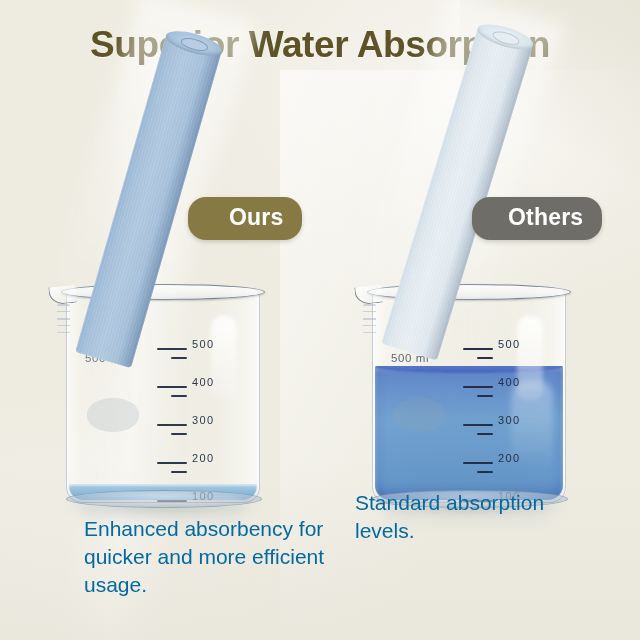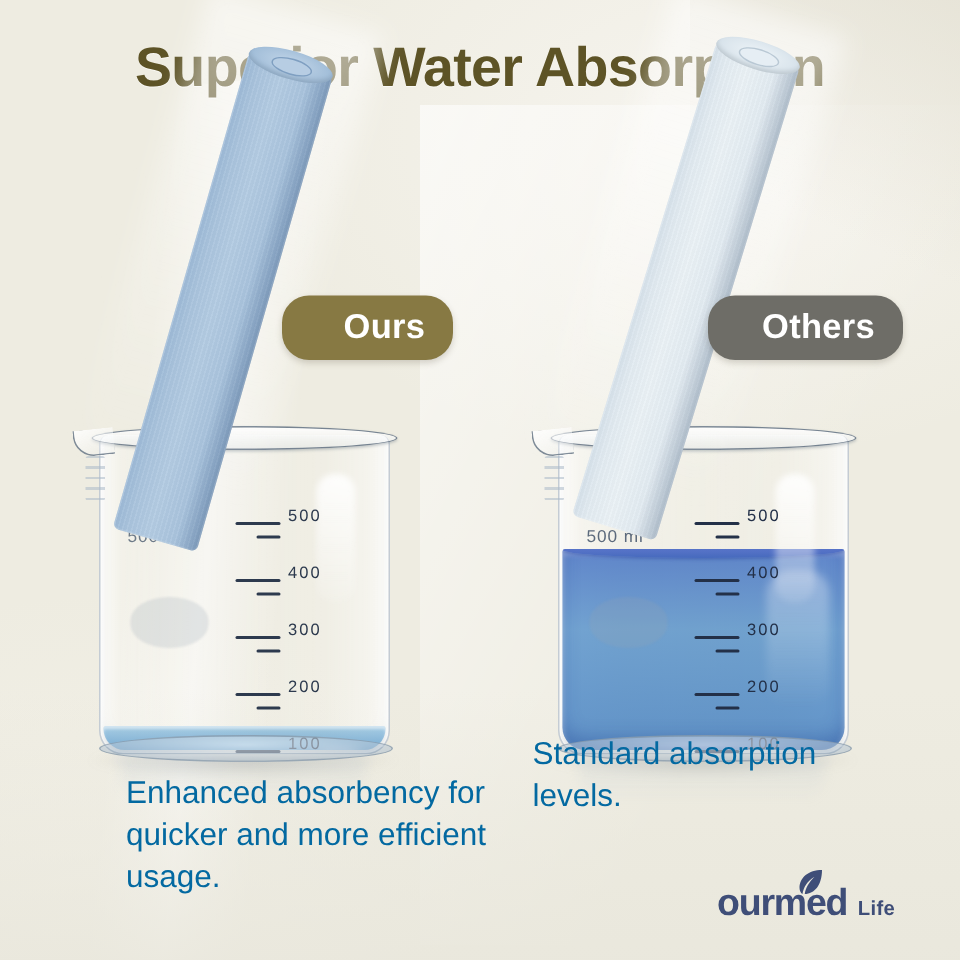--- a/index.html
+++ b/index.html
@@ -384,25 +384,14 @@
       <div class="roll-core"></div>
     </div>
   </div>
 
   <div class="badge badge-ours">Ours</div>
   <div class="badge badge-others">Others</div>
 
   <div class="caption caption-left">Enhanced absorbency for quicker and more efficient usage.</div>
   <div class="caption caption-right">Standard absorption levels.</div>
 
-  <div class="logo">
-    <span class="logo-word">
-      <span>ourmed</span>
-      <span class="logo-leaf">
-        <svg width="20" height="18" viewBox="0 0 20 18" aria-hidden="true">
-          <path d="M18 1 C9 1 3 6 3 13 C3 15 4 16.5 5 17 C5.5 13 8 8.5 13 5.5 C9.5 9 7 13 6.5 17 C13 17 18 11 18 1 Z" fill="#3f4e78"></path>
-        </svg>
-      </span>
-    </span>
-    <span class="logo-life">Life</span>
-  </div>
 
 </div>
 
 </body></html>

